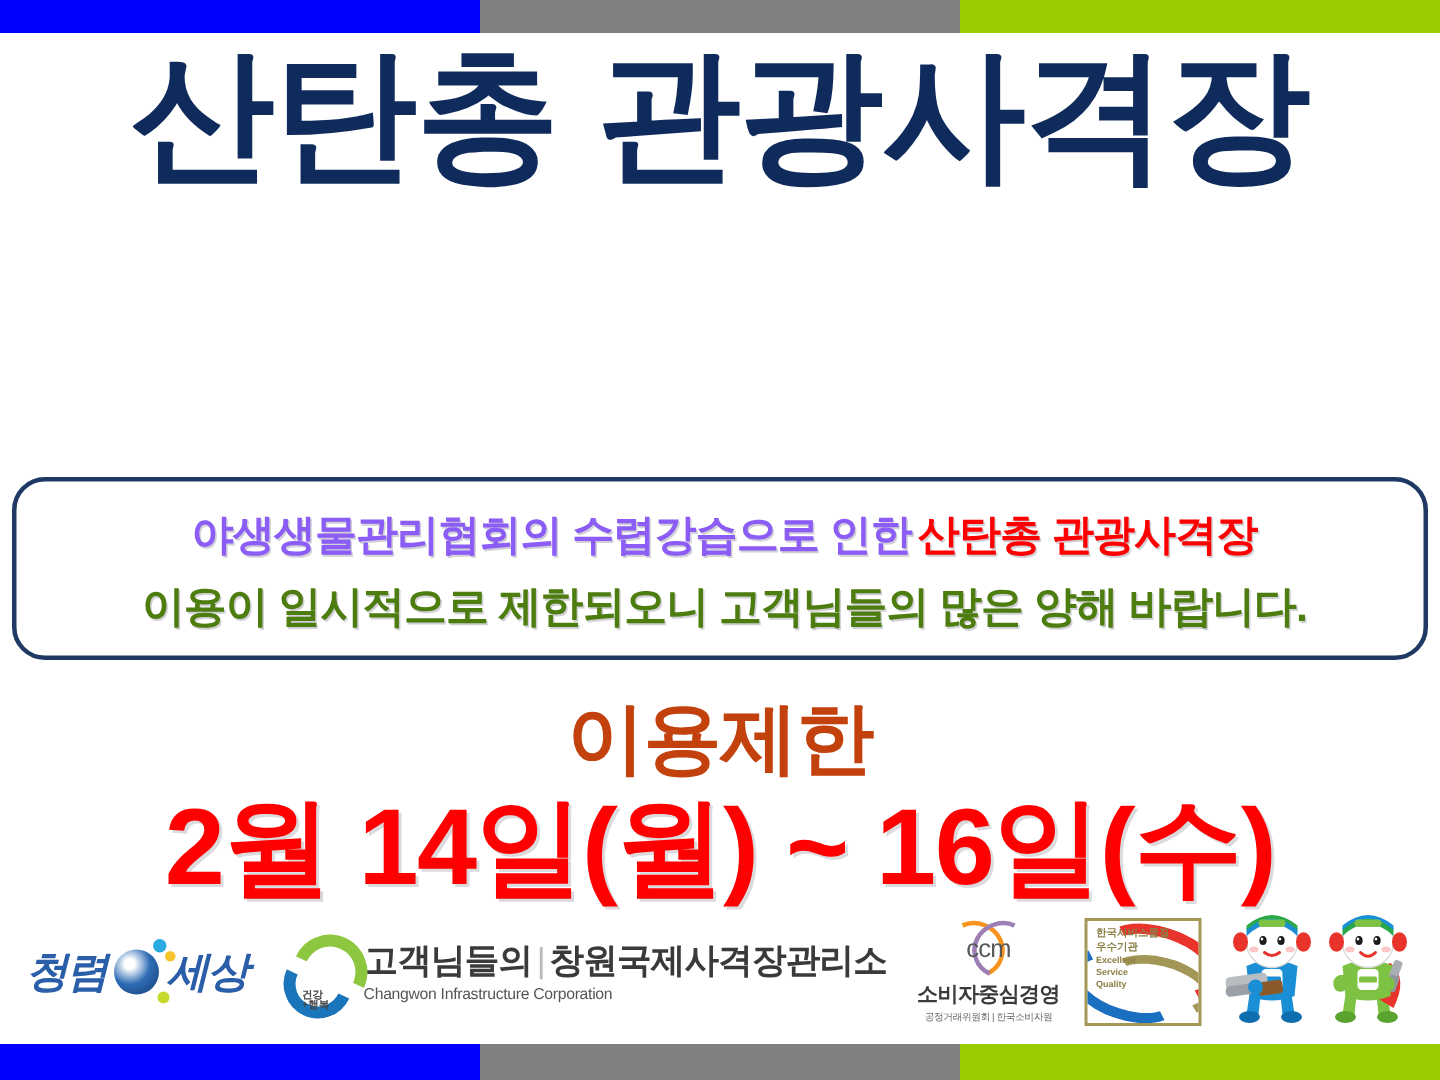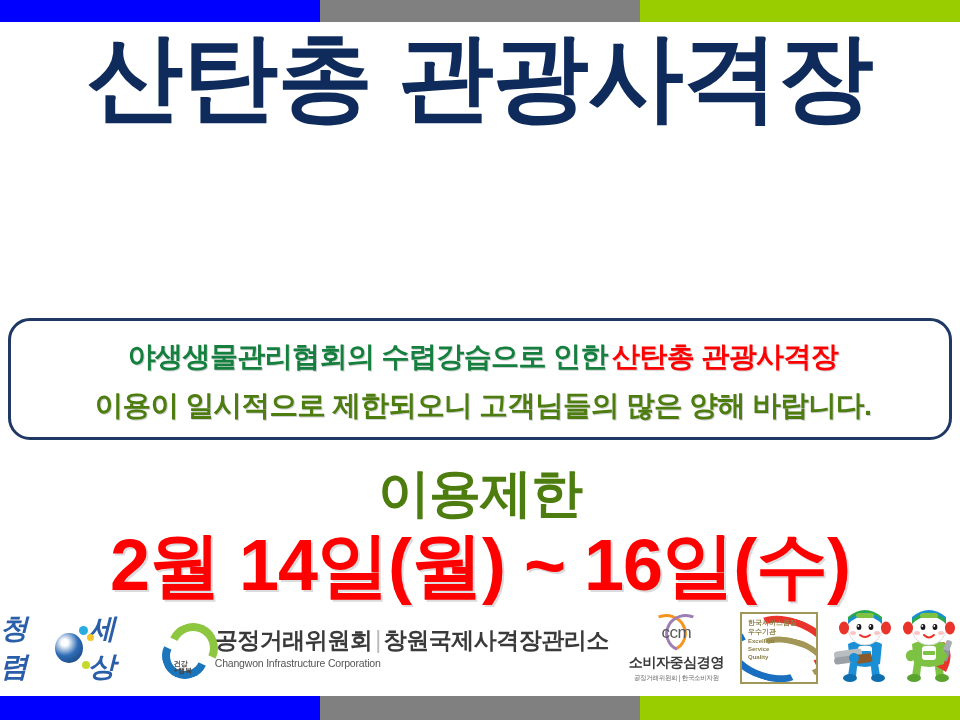--- a/index.html
+++ b/index.html
@@ -357,27 +357,27 @@
     <div class="band" style="background:#808080"></div>
     <div class="band" style="background:#9ACD00"></div>
   </div>
 
   <div id="headline">
     <div class="headline-line l1" style="color:#0F2B5B">산탄총 관광사격장</div>
   </div>
 
   <div id="notice-box">
     <div class="notice-line n1">
-      <span style="color:#15803d">야생생물관리협회의 수렵강습으로 인한</span><span class="notice-em" style="color:#FF0000">산탄총 관광사격장</span>
+      <span style="color:#8b5cf6">야생생물관리협회의 수렵강습으로 인한</span><span class="notice-em" style="color:#FF0000">산탄총 관광사격장</span>
     </div>
     <div class="notice-line n2" style="color:#4d7c0f">이용이 일시적으로 제한되오니 고객님들의 많은 양해 바랍니다.</div>
   </div>
 
   <div id="restriction">
-    <div id="restriction-label" style="color:#4d7c0f">이용제한</div>
+    <div id="restriction-label" style="color:#c2410c">이용제한</div>
     <div id="restriction-dates" style="color:#FF0000">2월 14일(월) ~ 16일(수)</div>
   </div>
 
   <div id="footer">
 
     <div class="logo" id="logo-clean">
       <span class="clean-word">청렴</span>
       <span class="clean-emblem">
         <span class="clean-dot d1"></span>
         <span class="clean-dot d2"></span>
@@ -390,21 +390,21 @@
       <span class="cw-mark">
         <span class="cw-swoosh-green"></span>
         <span class="cw-swoosh-blue"></span>
         <span class="cw-tag">
           <span>건강</span><br>
           <span>+행복</span>
         </span>
       </span>
       <span class="cw-names">
         <span class="cw-kor">
-          <span>공정거래위원회</span><span class="cw-sep">|</span><span>창원국제사격장관리소</span>
+          <span>고객님들의</span><span class="cw-sep">|</span><span>창원국제사격장관리소</span>
         </span>
         <span class="cw-eng">Changwon Infrastructure Corporation</span>
       </span>
     </div>
 
     <div class="logo" id="logo-ccm">
       <span class="ccm-ring">
         <span class="ccm-arc a1"></span>
         <span class="ccm-arc a2"></span>
         <span class="ccm-text">ccm</span>

